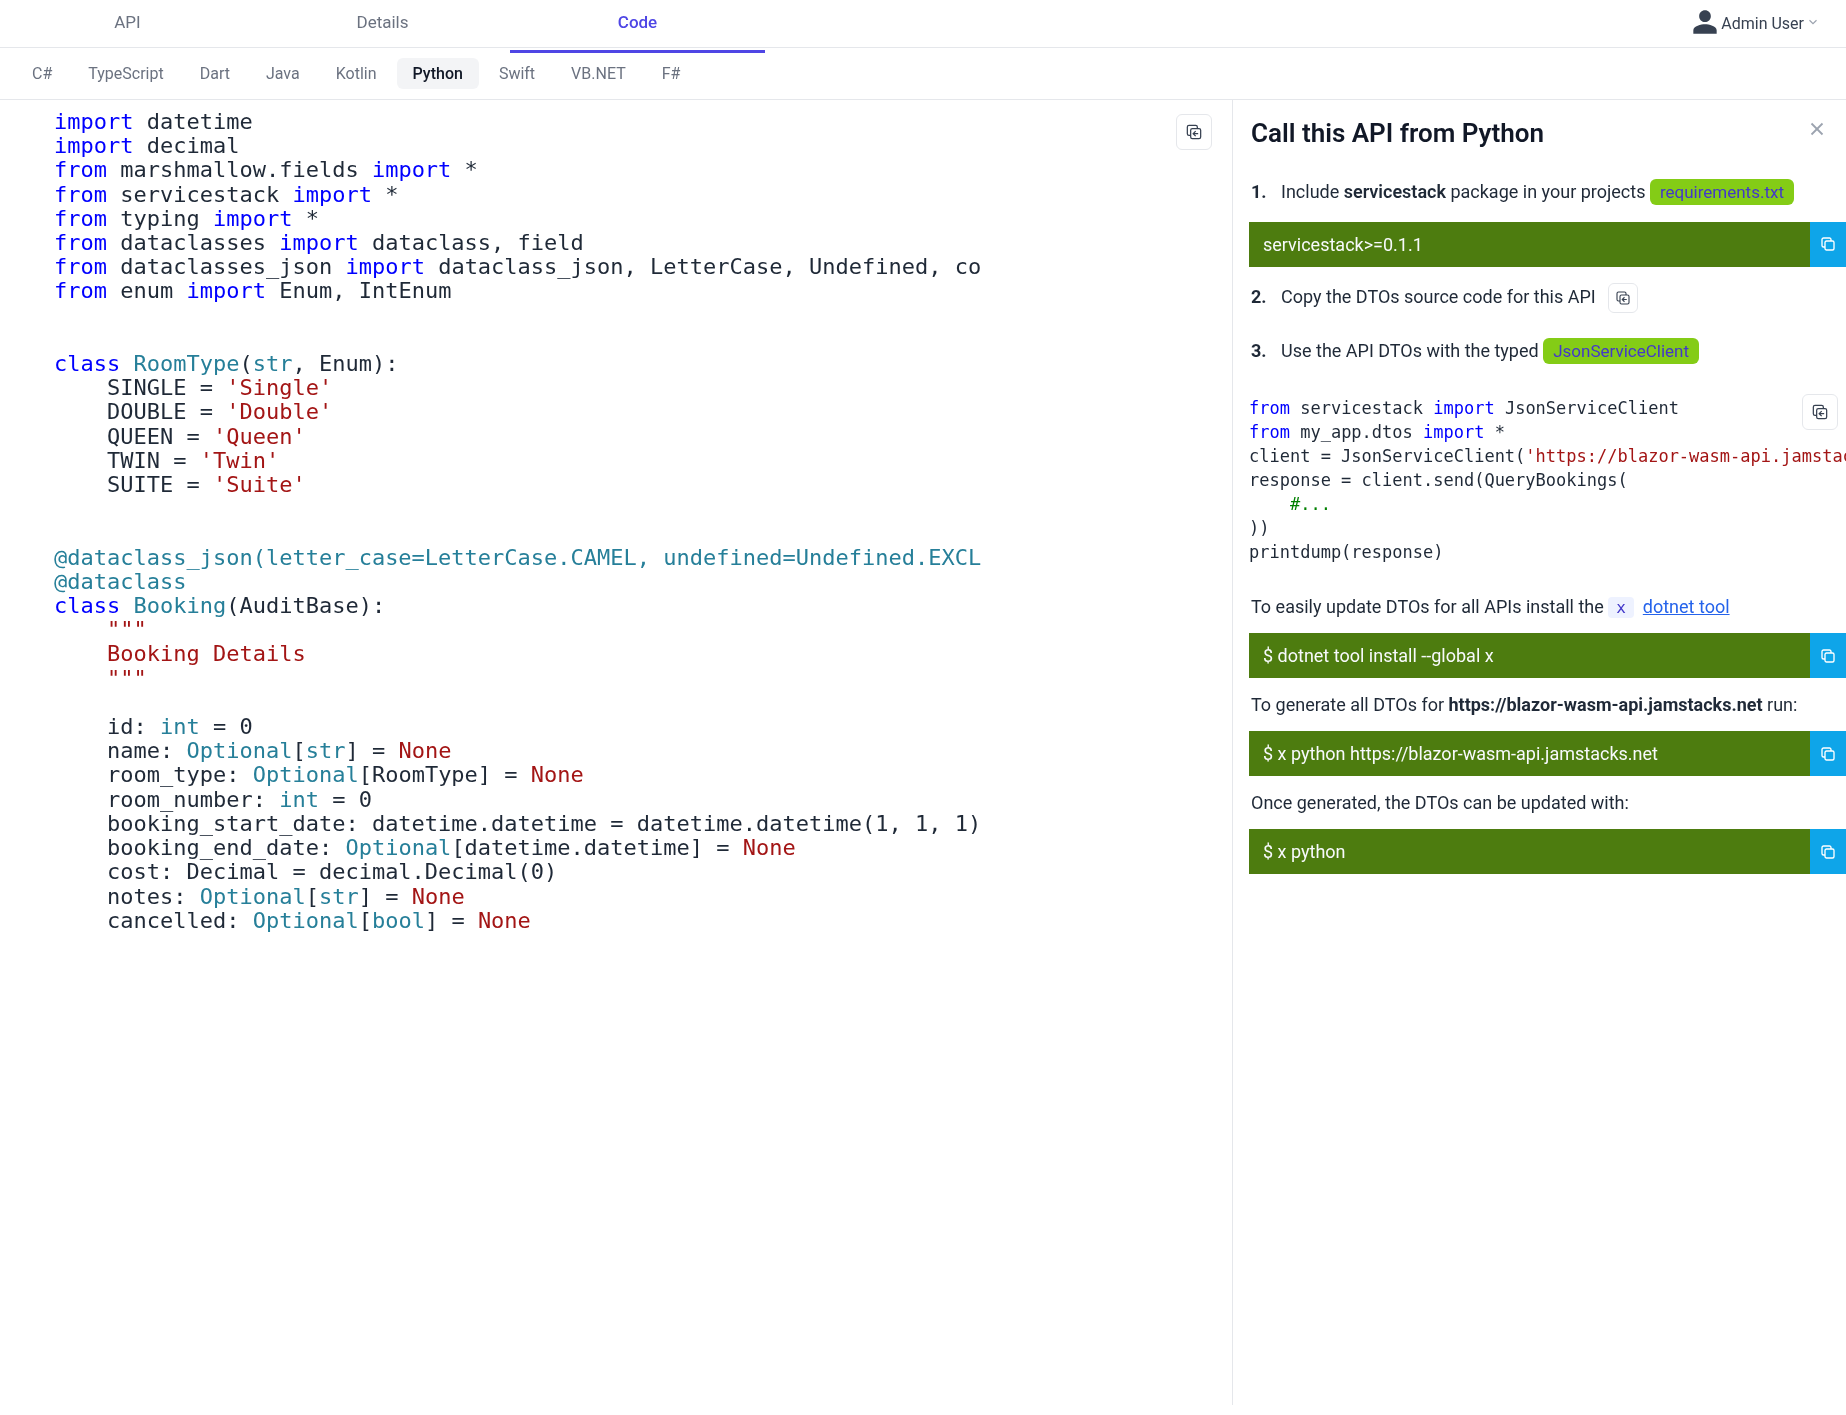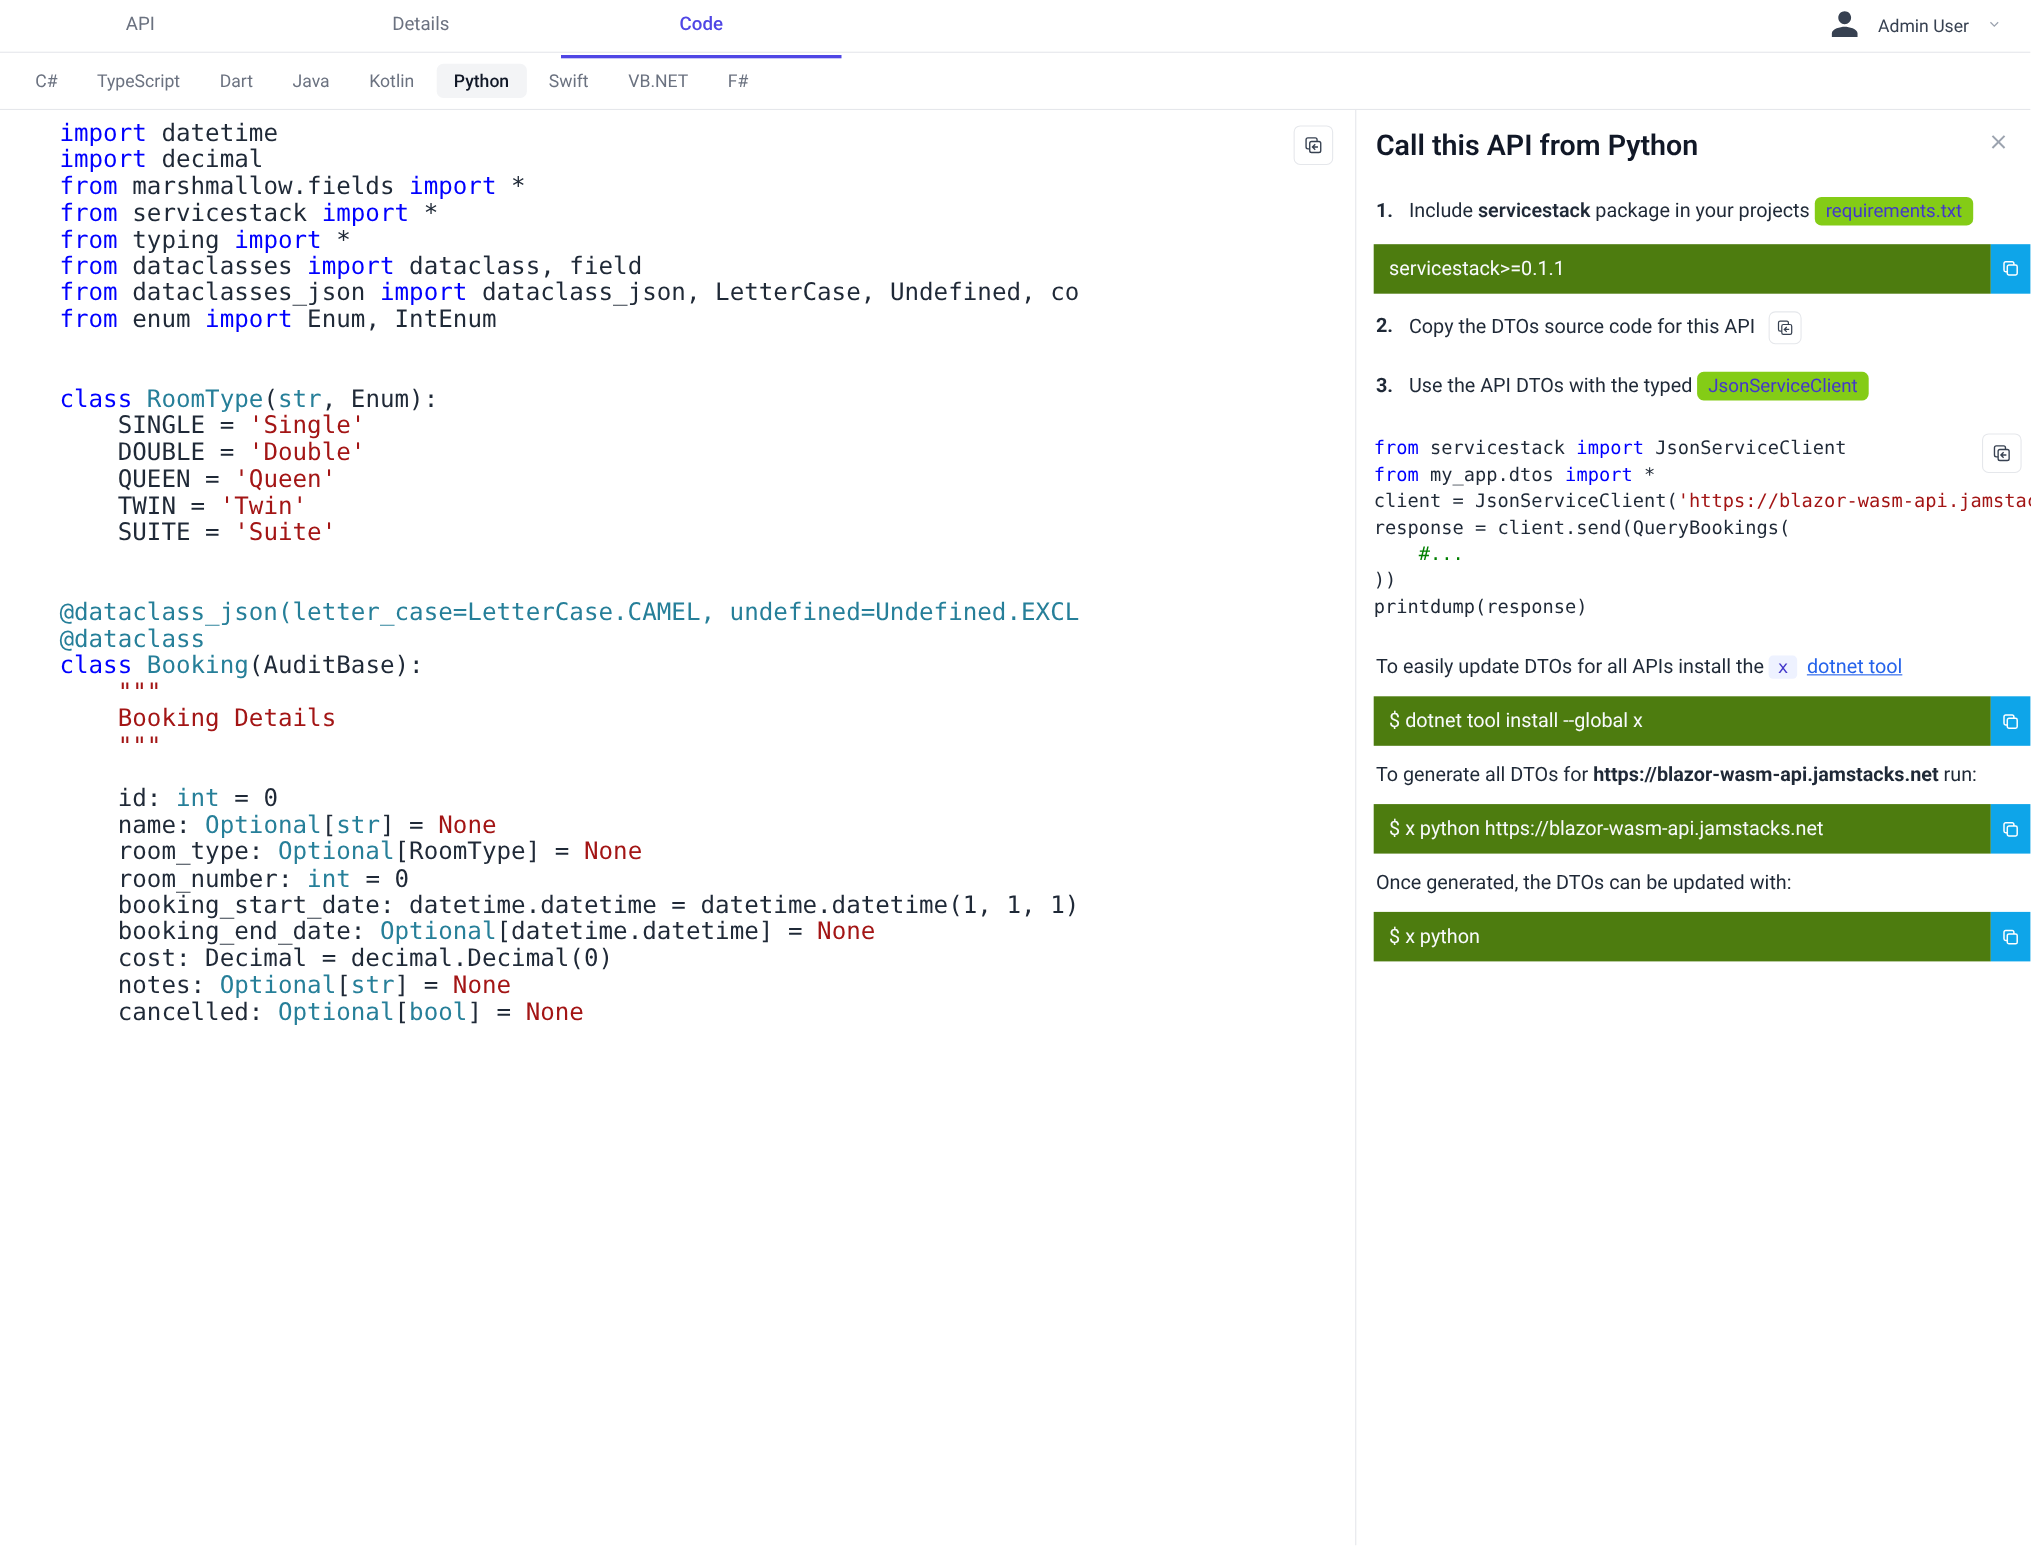--- a/index.html
+++ b/index.html
@@ -2,21 +2,21 @@
 <html><head>
 <meta charset="utf-8">
 <style>
 * { margin: 0; padding: 0; box-sizing: border-box; }
 body { font-family: -apple-system, BlinkMacSystemFont, "Segoe UI", Roboto, sans-serif; color: #1f2937; background: #fff; }
 
 .top-tabs { display: flex; align-items: center; border-bottom: 1px solid #e5e7eb; height: 48px; position: relative; }
 .top-tabs .tab-group { display: flex; flex: 1; }
 .top-tab { padding: 18px 0; text-align: center; color: #6b7280; cursor: pointer; font-size: 17px; flex: 0 0 255px; border-bottom: 3px solid transparent; }
 .top-tab.active { color: #4f46e5; border-bottom-color: #4f46e5; font-weight: 500; }
-.user-menu { display: flex; align-items: center; gap: 16px; padding-right: 26px; cursor: pointer; }
+.user-menu { display: flex; align-items: center; gap: 2px; padding-right: 26px; cursor: pointer; }
 .avatar-icon svg { width: 28px; height: 28px; fill: #374151; }
 .user-name { font-size: 16px; color: #374151; }
 .chevron svg { width: 14px; height: 14px; stroke: #9ca3af; fill: none; stroke-width: 2; }
 
 .lang-tabs { display: flex; gap: 4px; padding: 10px 16px; border-bottom: 1px solid #e5e7eb; }
 .lang-tab { padding: 6px 16px; font-size: 16px; color: #6b7280; border-radius: 6px; cursor: pointer; }
 .lang-tab.active { background: #f3f4f6; color: #111827; font-weight: 500; }
 
 .main { display: flex; height: calc(100vh - 110px); }
 .code-pane { flex: 1; position: relative; overflow: auto; padding: 10px 6px 30px 6px; }

